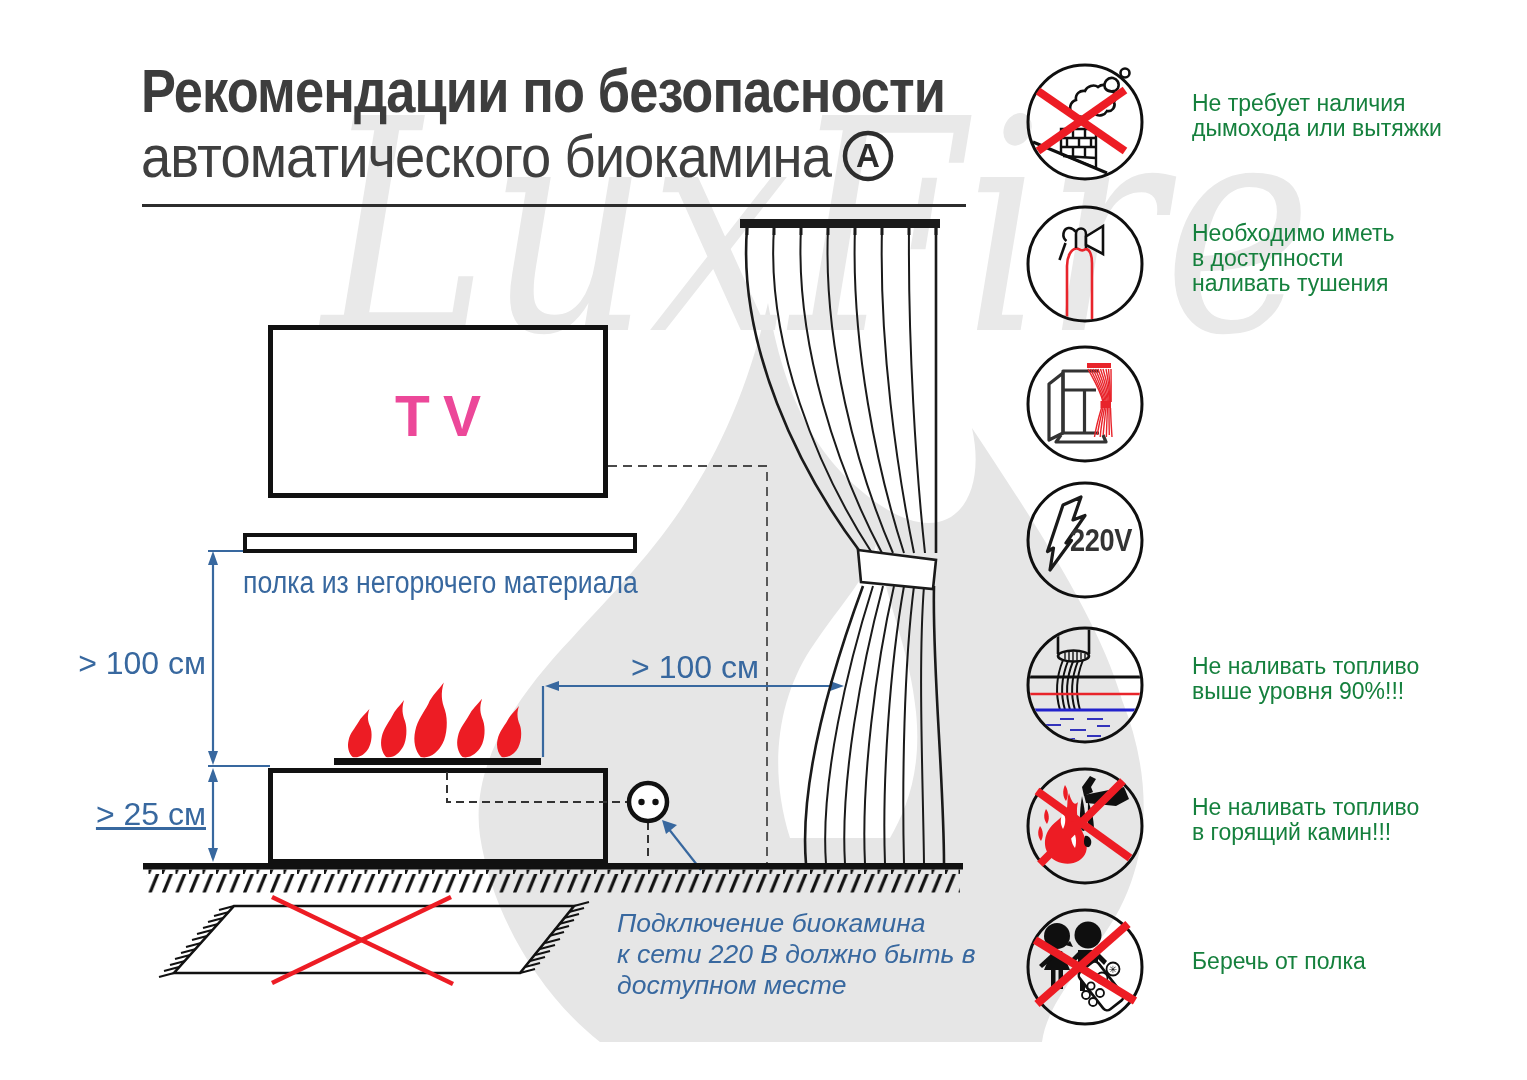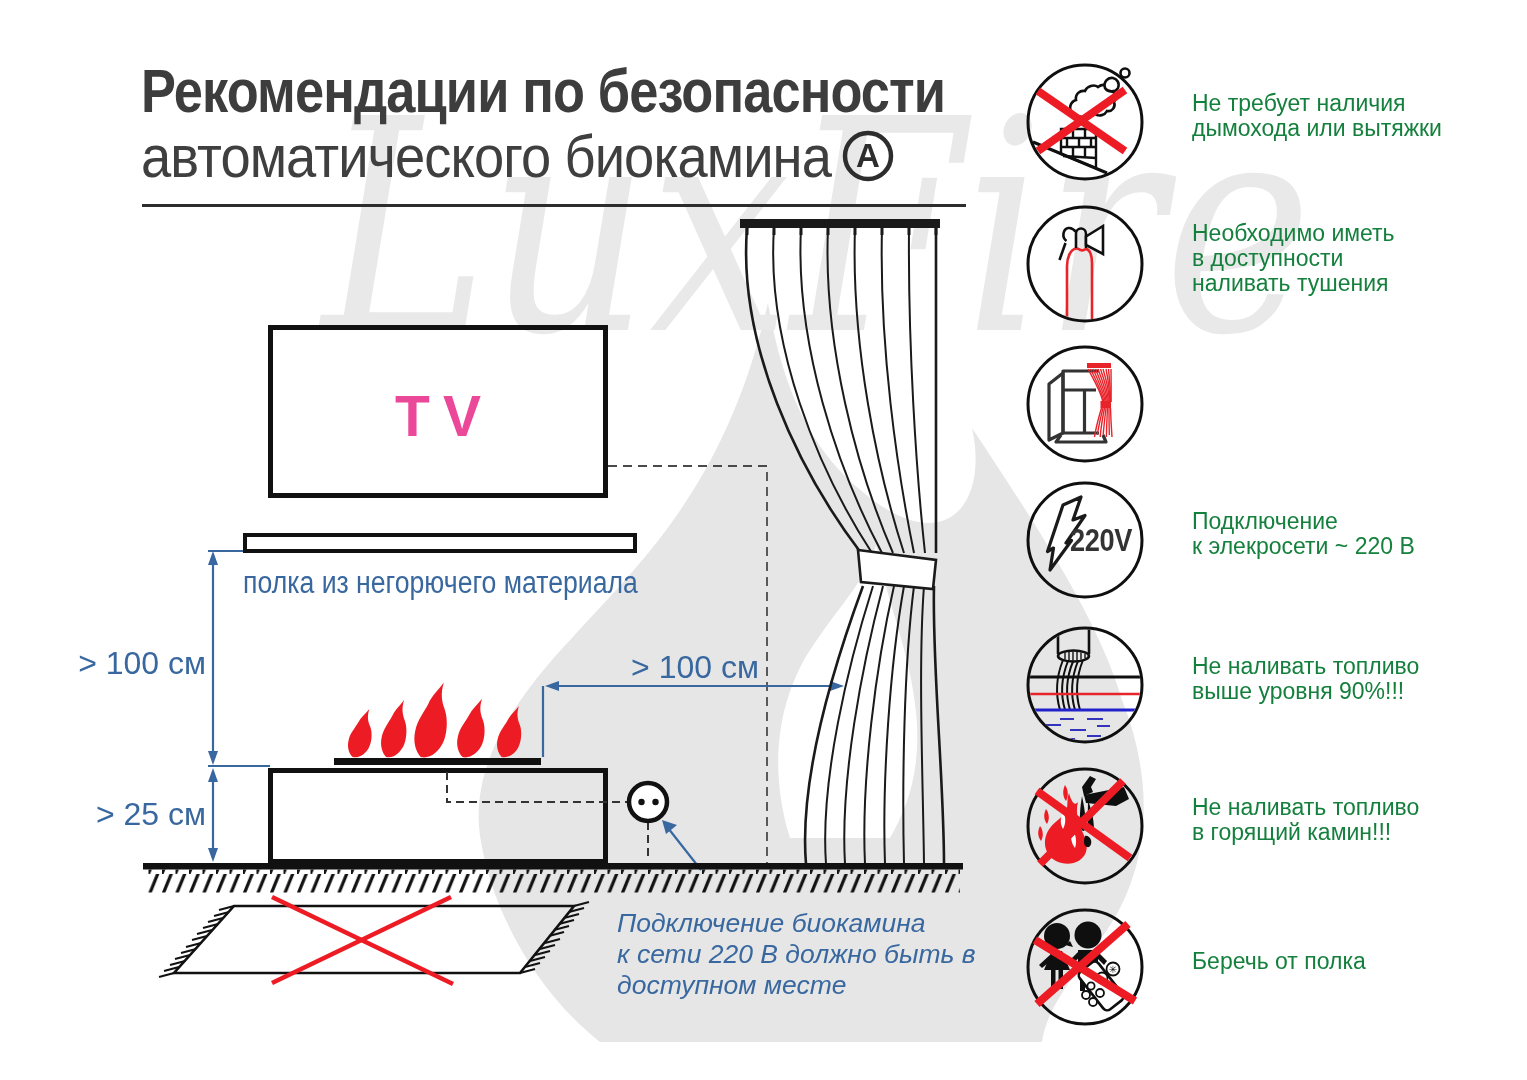--- a/index.html
+++ b/index.html
@@ -11,21 +11,21 @@
       white-space:nowrap;transform-origin:left top;transform:scaleX(0.858);letter-spacing:-1px;}
   #title-line2{left:141px;top:122px;font-size:60px;font-weight:400;color:#3f3f3f;
       white-space:nowrap;transform-origin:left top;transform:scaleX(0.905);letter-spacing:-1px;}
   #title-rule{left:142px;top:204px;width:824px;height:3px;background:#2d2d2d;}
   #auto-badge{left:841px;top:129px;width:54px;height:54px;}
   
   .blue-label{color:#38689f;}
   #shelf-label{left:243px;top:566px;font-size:31px;line-height:34px;white-space:nowrap;
       transform-origin:left top;transform:scaleX(0.859);}
   #dim-shelf-label{left:6px;top:645px;width:200px;text-align:right;font-size:32px;white-space:nowrap;}
-  #dim-floor-label{left:6px;top:796px;width:200px;text-align:right;font-size:32px;white-space:nowrap;}
+  #dim-floor-label{left:6px;top:796px;width:200px;text-align:right;font-size:32px;white-space:nowrap;text-decoration:underline;}
   #dim-curtain-label{left:585px;top:649px;width:220px;text-align:center;font-size:32px;white-space:nowrap;}
   #outlet-note{left:617px;top:908px;font-size:26.5px;line-height:31px;white-space:pre-line;font-style:italic;}
   #tv-label{left:270px;top:383px;width:336px;text-align:center;font-size:57px;font-weight:700;
       letter-spacing:13px;color:#ec4899;text-indent:13px;}
   
   .rec-row{position:absolute;left:1025px;width:460px;height:120px;display:flex;align-items:center;}
   .rec-icon{width:120px;height:120px;flex:0 0 120px;}
   .rec-caption{margin-left:47px;position:relative;top:-6px;font-size:23px;line-height:25px;color:#15803d;white-space:pre-line;}
 </style>
 </head>
@@ -283,22 +283,20 @@
     </g>
   </svg>
 </div>
 
 <div class="rec-row" style="top:480px">
   <svg class="rec-icon" viewBox="0 0 120 120" fill="none">
     <circle cx="60" cy="60" r="57" stroke="#0f0f0f" stroke-width="3"></circle>
     <path d="M38 25 L56 17 L48 40 L60 35.5 L41 63 L46.5 60.5 L25 90 L28.5 68 L22.5 71.5 Z" stroke="#1a1a1a" stroke-width="3.2" fill="#fff" stroke-linejoin="round"></path>
     <text x="76" y="71" text-anchor="middle" font-size="32" font-weight="700" fill="#333" letter-spacing="-0.5" transform="translate(76,0) scale(0.85,1) translate(-76,0)" font-family="Liberation Sans, sans-serif">220V</text>
   </svg>
-  <div class="rec-caption">Подключение
-к элекросети ~ 220 В</div>
 </div>
 
 <div class="rec-row" style="top:625px">
   <svg class="rec-icon" viewBox="0 0 120 120" fill="none">
     <defs>
         <clipPath id="clipC5">
           <circle cx="60" cy="60" r="55.5"></circle>
         </clipPath>
       </defs>
     <circle cx="60" cy="60" r="57" stroke="#0f0f0f" stroke-width="3"></circle>

